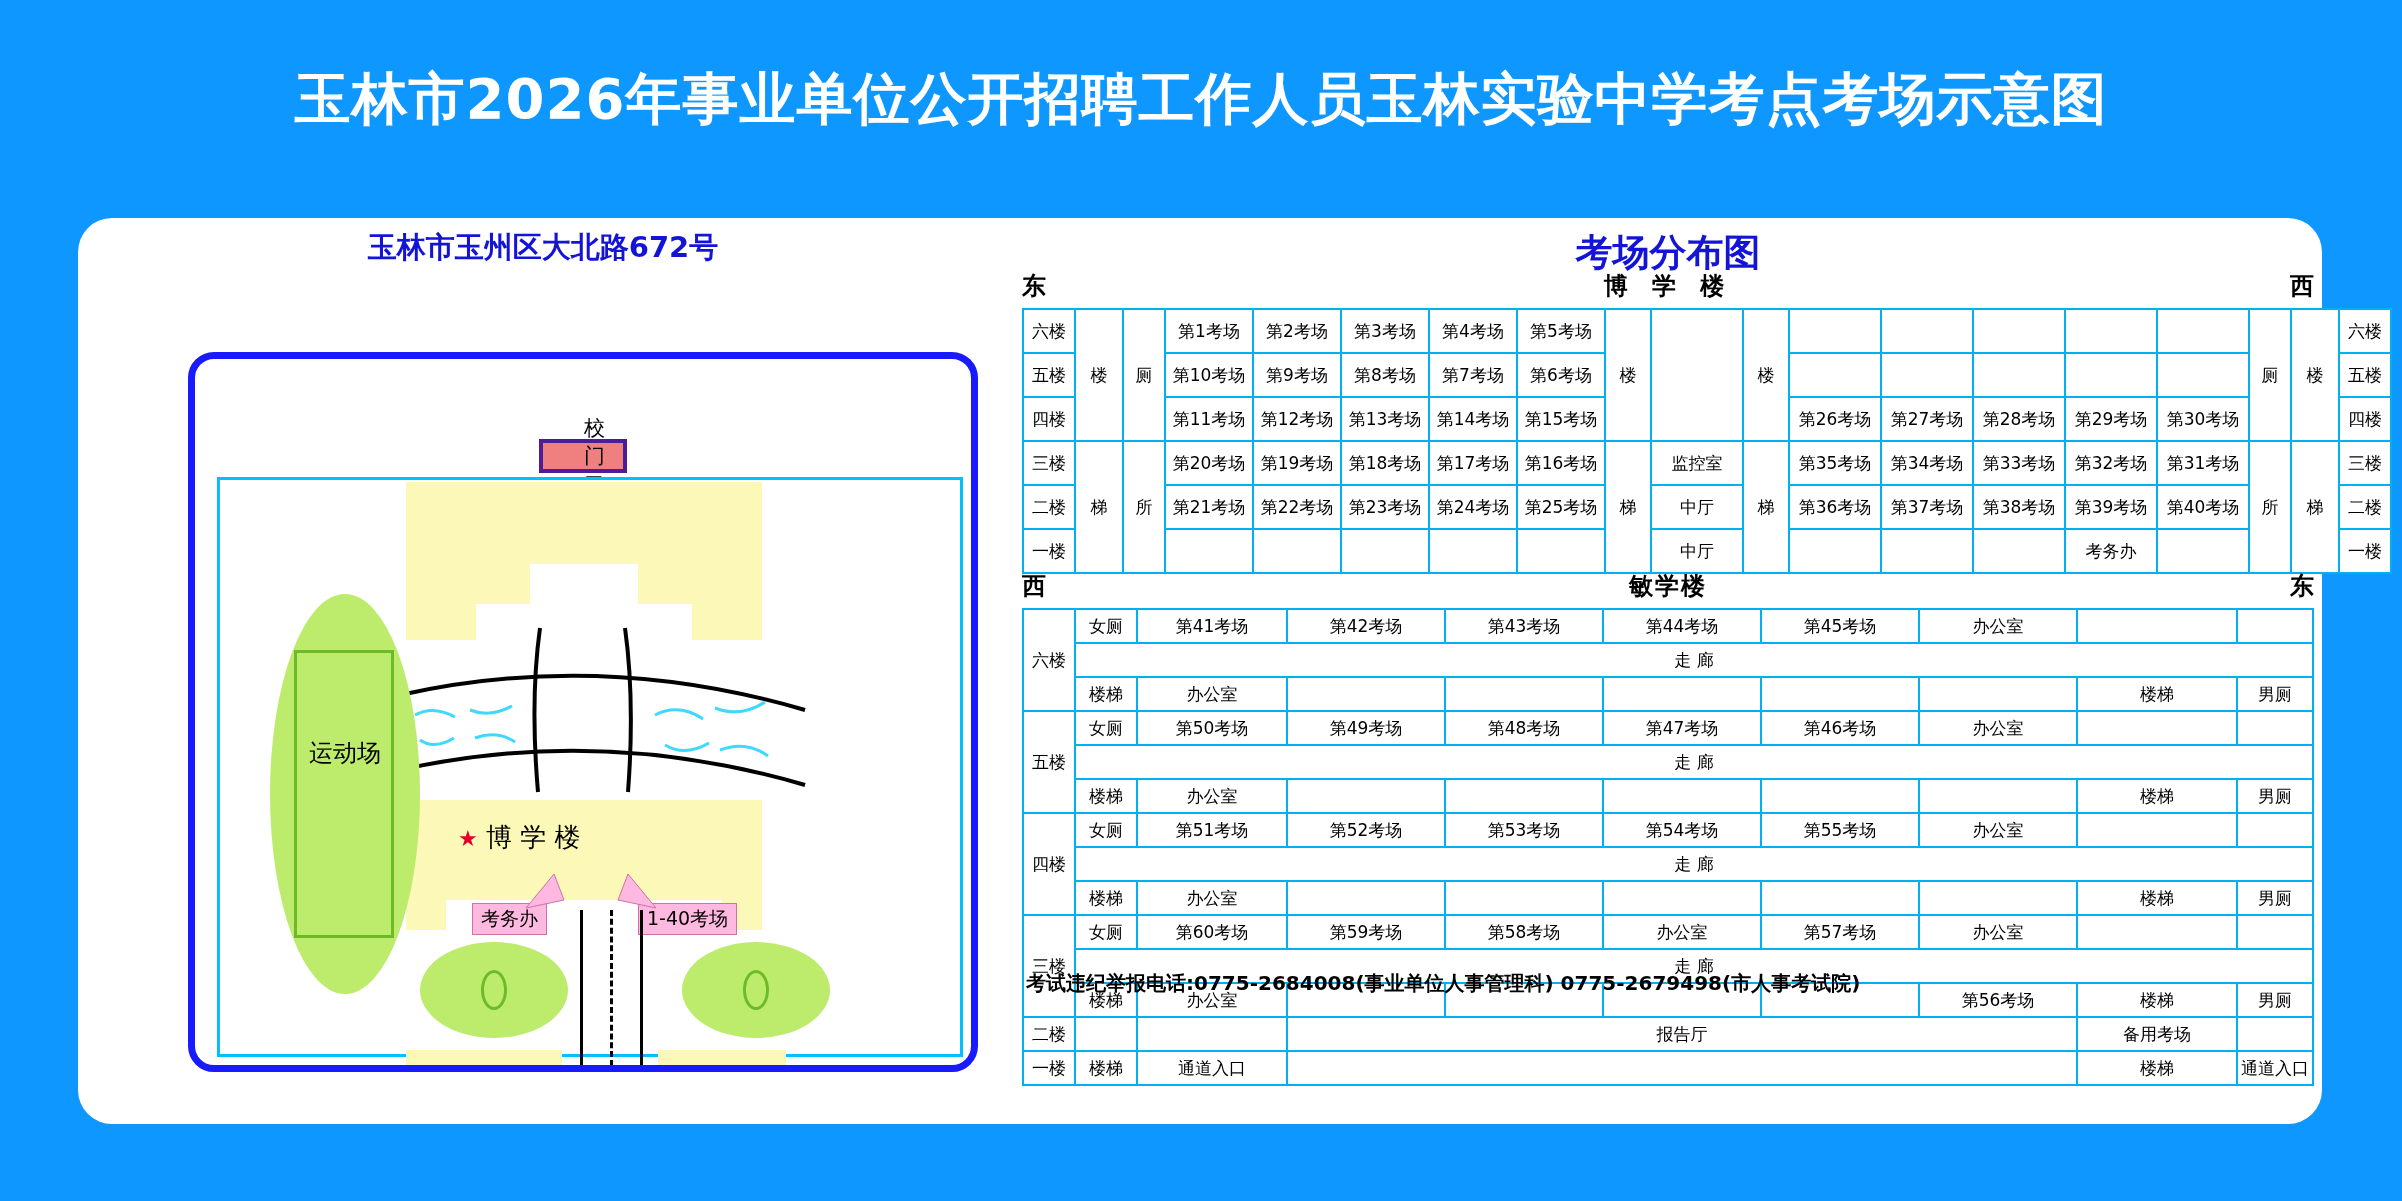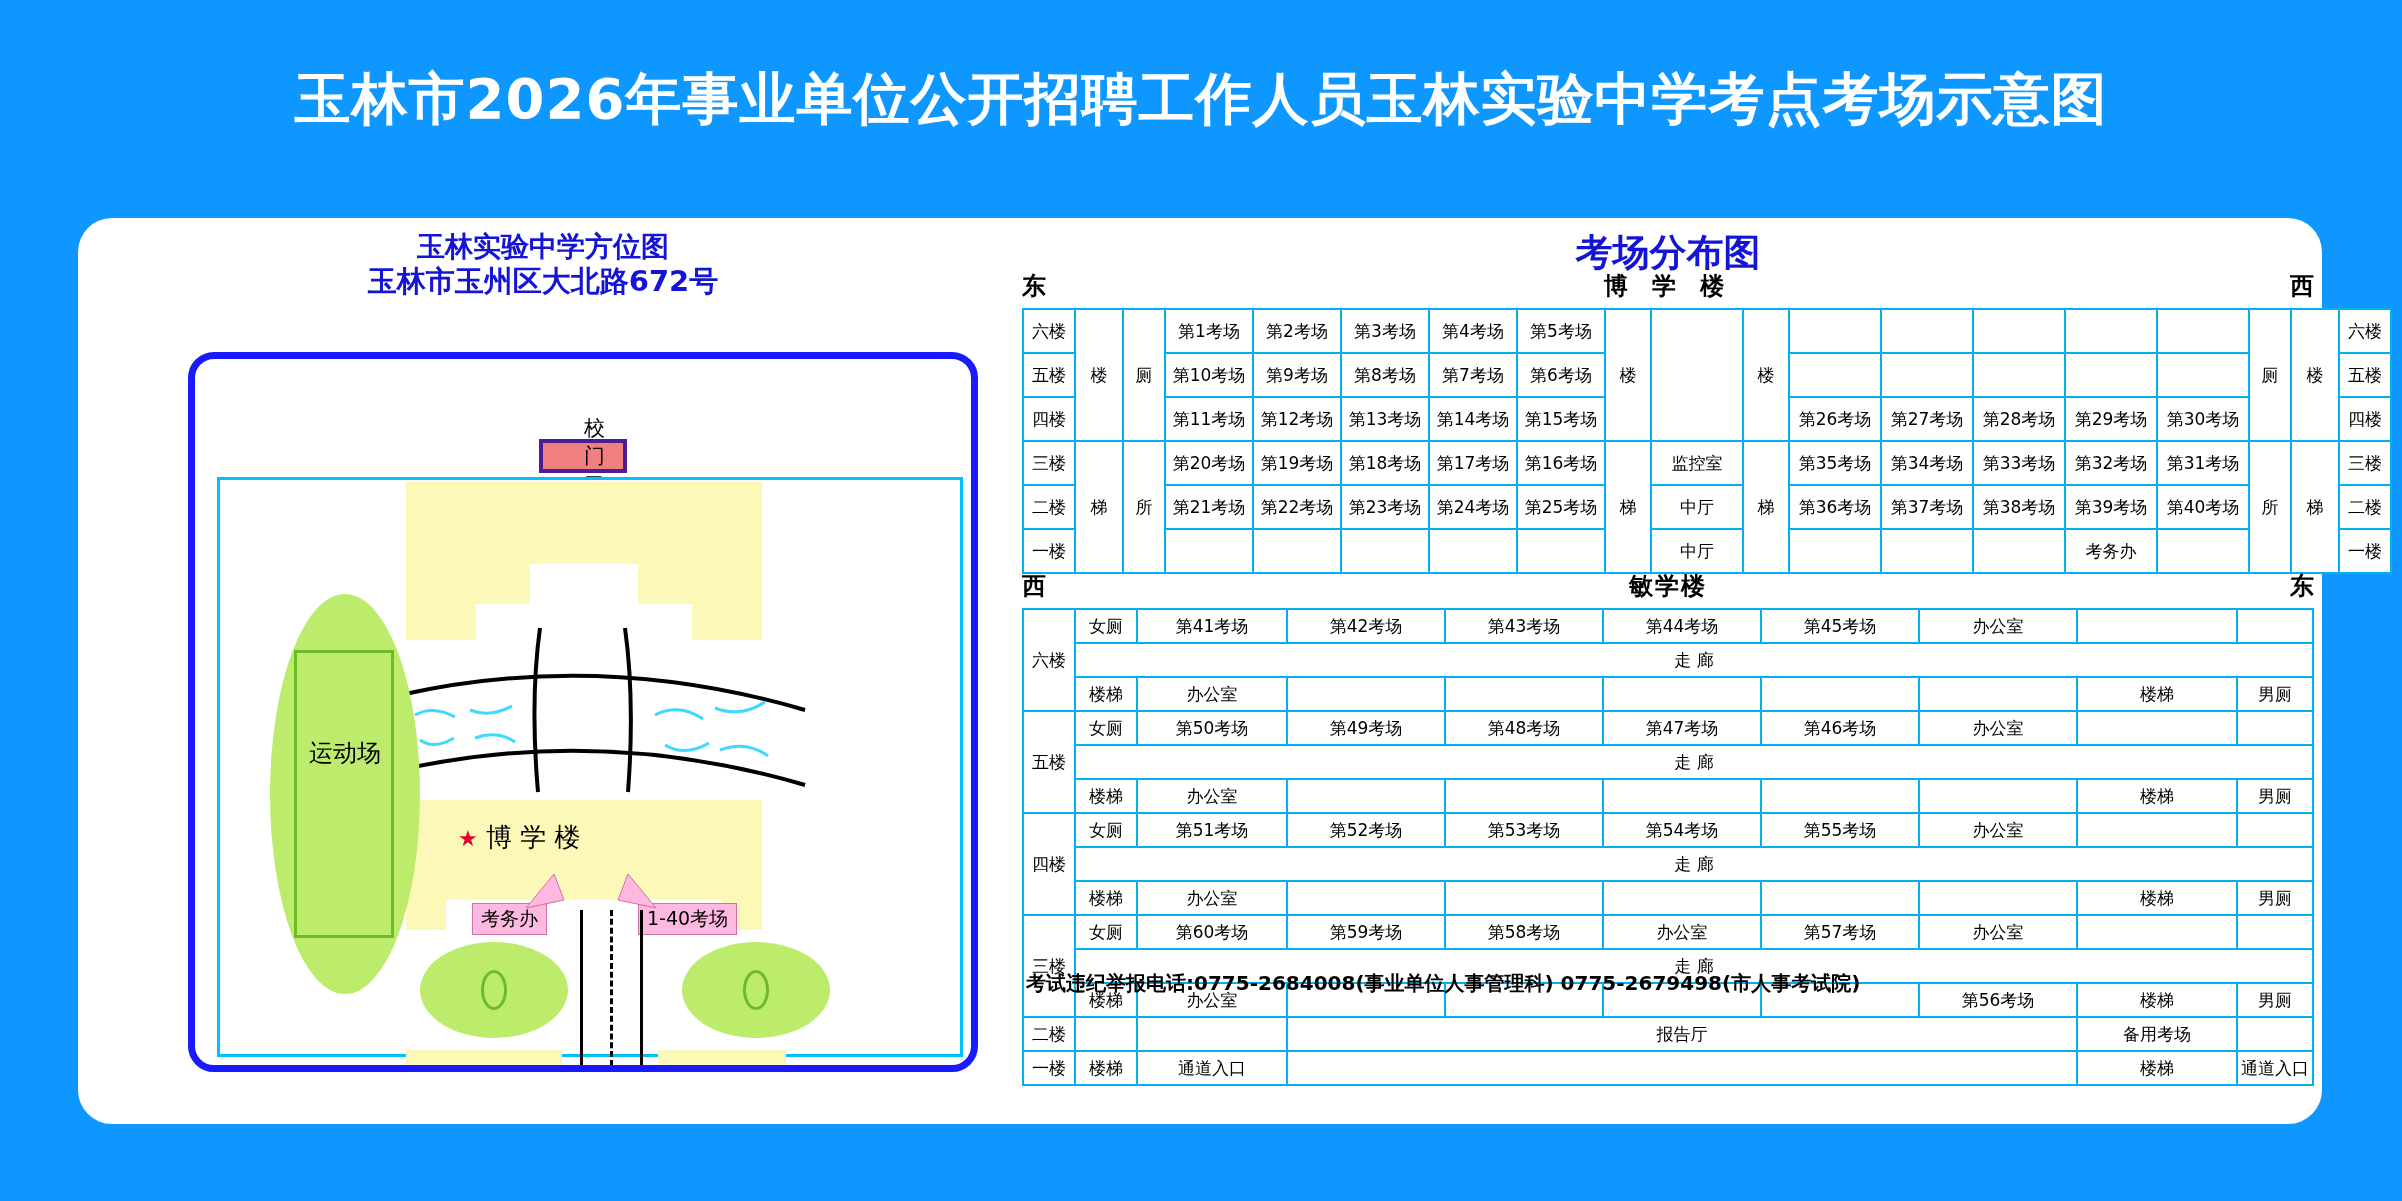--- a/index.html
+++ b/index.html
@@ -149,21 +149,20 @@
 <body>
 
 <div id="root">
 
   <div class="title">玉林市2026年事业单位公开招聘工作人员玉林实验中学考点考场示意图</div>
 
   <div class="card">
 
     <div>
       <div class="left-head">
-        <div>玉林实验中学方位图</div>
         <div class="l2">玉林市玉州区大北路672号</div>
       </div>
 
       <div class="map-frame">
 
 
         <div class="gate">校门口</div>
 
         <div class="campus">
 

